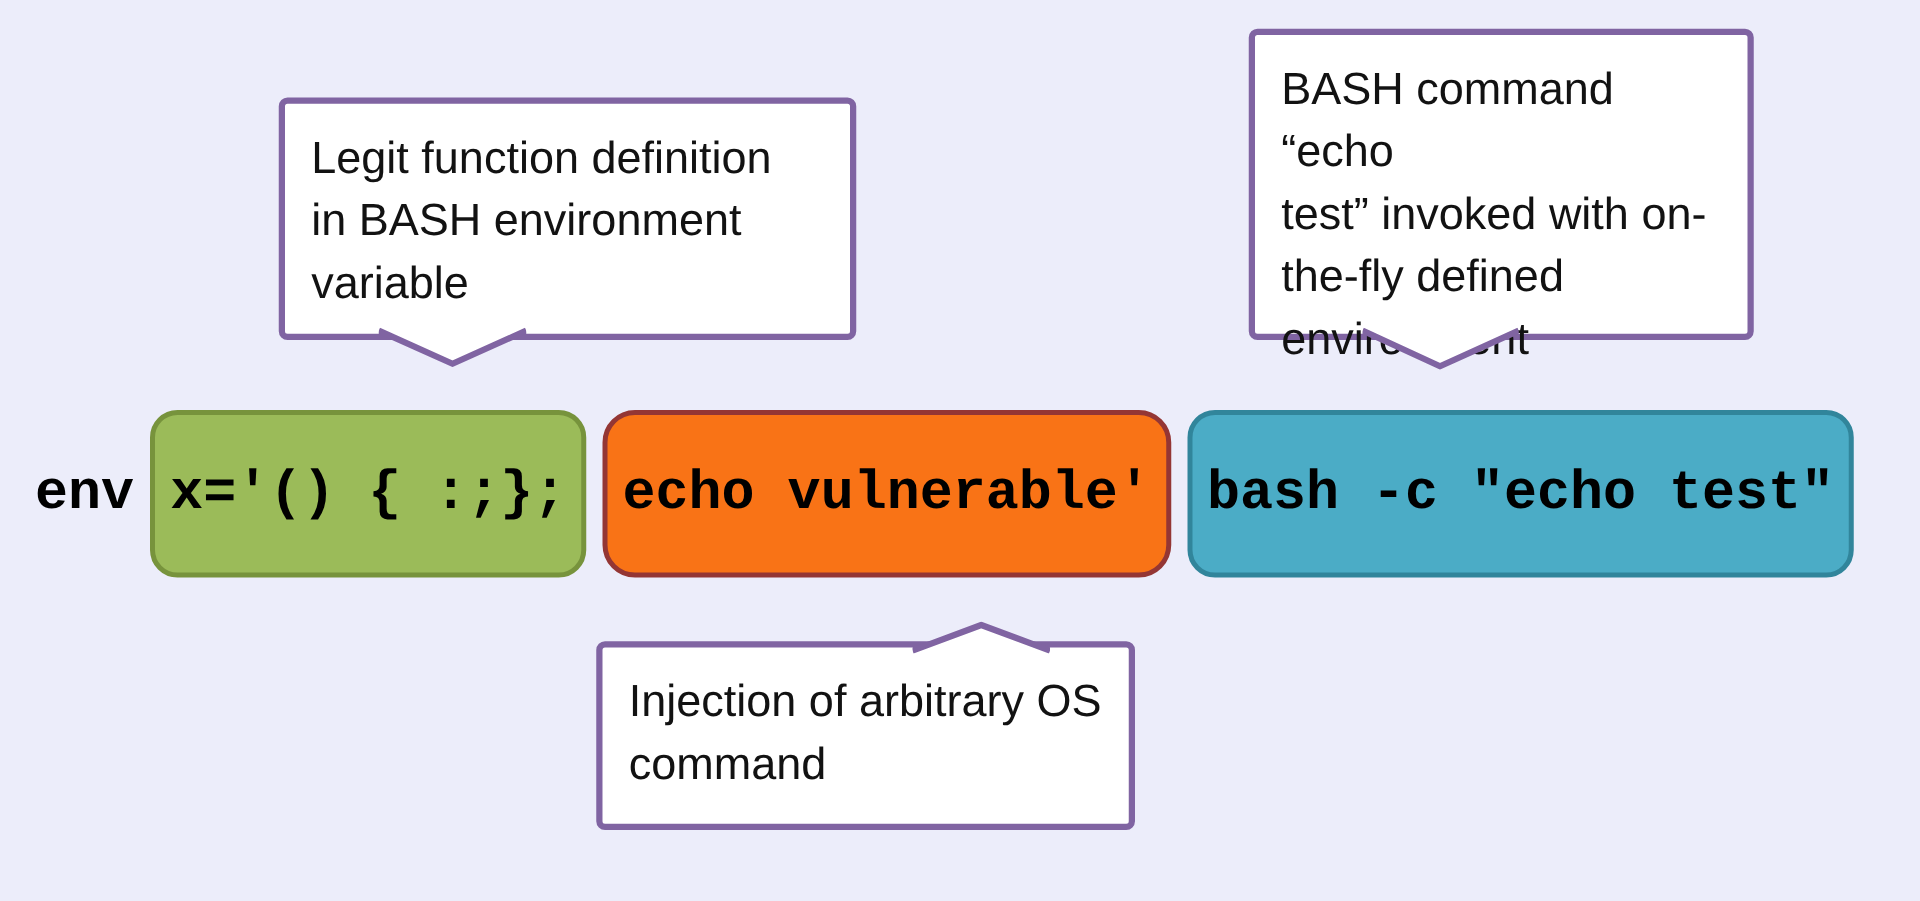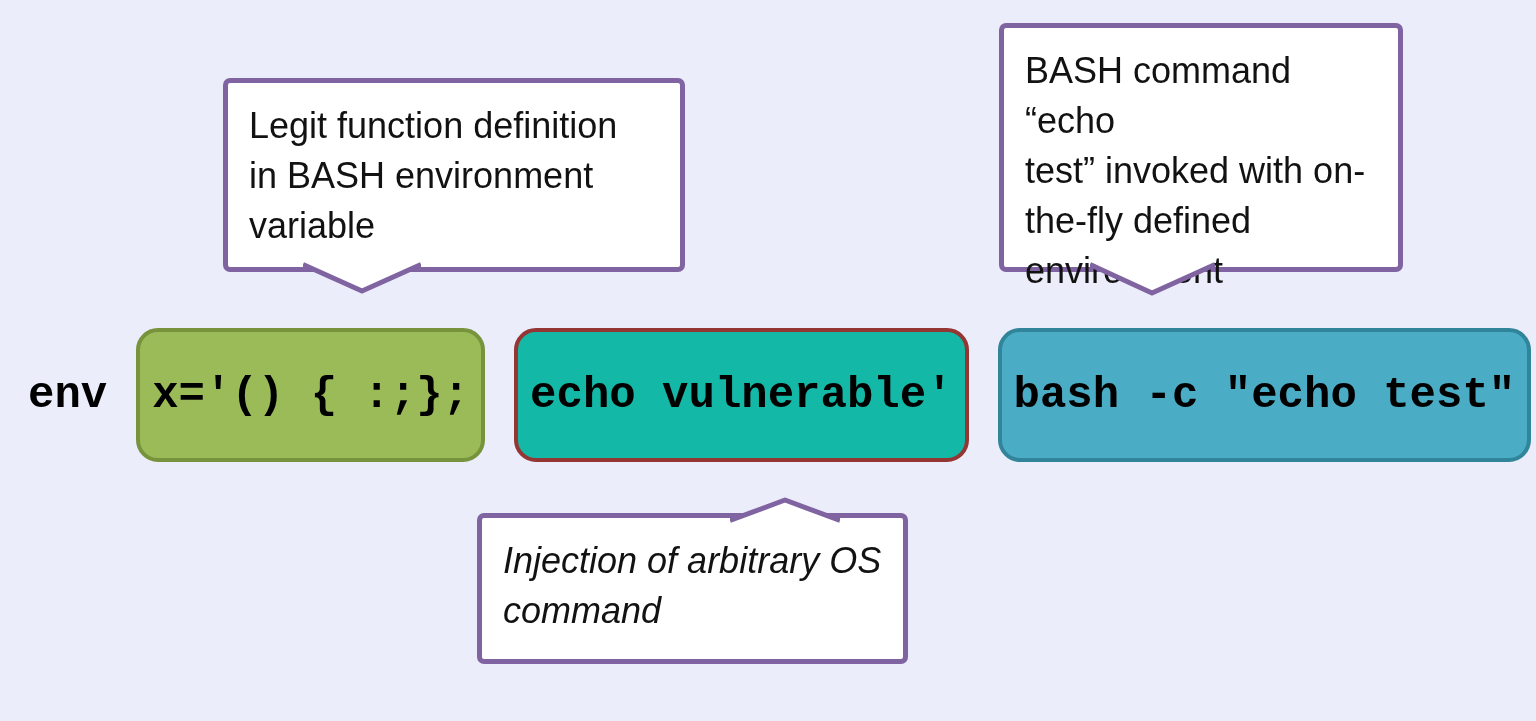--- a/index.html
+++ b/index.html
@@ -22,53 +22,53 @@
     color: #121212;
   }
   .callout-text {
     font-size: 36px;
     line-height: 50px;
     white-space: pre-line;
     padding: 18px 21px;
   }
   #callout-legit     { left: 175px; top: 78px;  width: 462px; height: 194px; margin-left: 48px; }
   #callout-bash      { left: 999px; top: 23px;  width: 404px; height: 249px; }
-  #callout-injection { left: 477px; top: 513px; width: 431px; height: 151px; font-style: italic; }
+  #callout-injection { left: 477px; top: 513px; width: 431px; height: 151px; }
 
   .tail { position: absolute; display: block; }
   #tail-legit     { left: 75px;  bottom: -27px; }
   #tail-bash      { left: 86px;  bottom: -29px; }
   #tail-injection { left: 248px; top: -21px; }
 
   
   .command-row {
     position: absolute;
     left: 28px;
     top: 327px;
     height: 136px;
     display: flex;
     align-items: center;
-    gap: 29px;
+    gap: 13px;
     font-family: "Liberation Mono", "DejaVu Sans Mono", monospace;
     font-weight: bold;
     font-size: 44px;
     color: #000000;
     white-space: nowrap;
   }
   .cmd-seg {
     box-sizing: border-box;
     height: 134px;
     display: flex;
     align-items: center;
     padding: 0 12px;
     border-radius: 22px;
     border: 4px solid;
   }
   .seg-green { background: #9BBB59; border-color: #77933C; }
-  .seg-red   { background: #14b8a6; border-color: #943634; }
+  .seg-red   { background: #f97316; border-color: #943634; border-radius: 26px; }
   .seg-teal  { background: #4BACC6; border-color: #31859B; }
 </style>
 </head>
 <body>
 
 <div class="stage">
 
   <div class="callout" id="callout-legit">
     <div class="callout-text">Legit function definition
 in BASH environment

